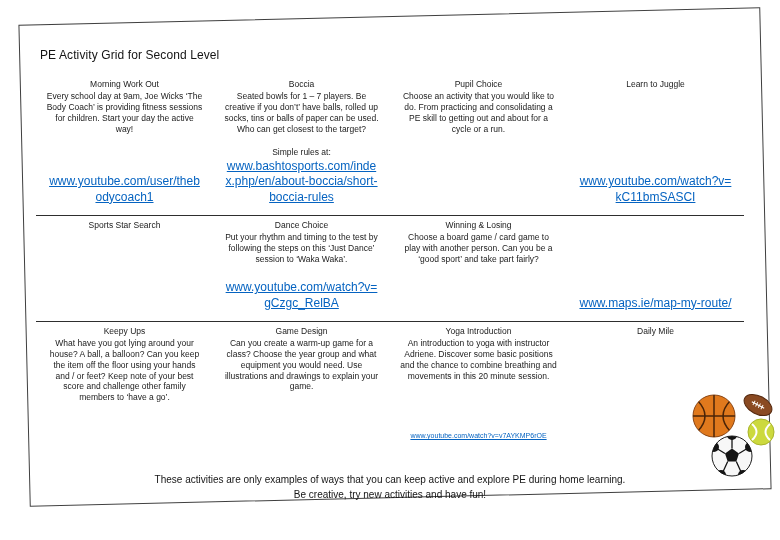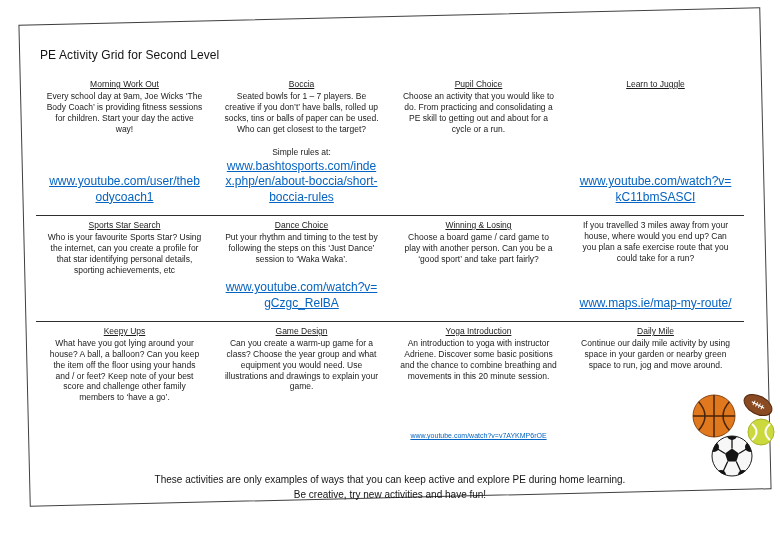--- a/index.html
+++ b/index.html
@@ -31,21 +31,21 @@
   .row-1 { min-height:140px; }
   .row-2 { min-height:106px; }
   .row-3 { min-height:130px; }
   .cell {
     width:25%;
     padding:4px 10px 10px 10px;
     display:flex; flex-direction:column;
     text-align:center;
     font-size:8.5px; line-height:1.28;
   }
-  .cell-title { text-decoration:underline; margin-bottom:1px; }
+  .cell-title { margin-bottom:1px; }
   .cell-body { white-space:pre-line; }
   .link-group { margin-top:auto; padding-top:5px; }
   .cell-prelink { margin-bottom:1px; }
   .cell-link {
     display:block;
     color:#0563C1;
     text-decoration:underline;
     word-break:break-all;
     cursor:pointer;
     font-size:12px;
@@ -93,35 +93,33 @@
       <div class="cell-title">Learn to Juggle</div>
       <div class="link-group">
         <a class="cell-link">www.youtube.com/watch?v=kC11bmSASCI</a>
       </div>
     </div>
   </div>
 
   <div class="row row-2">
     <div class="cell">
       <div class="cell-title">Sports Star Search</div>
-      <div class="cell-body">Who is your favourite Sports Star? Using the internet, can you create a profile for that star identifying personal details, sporting achievements, etc</div>
     </div>
     <div class="cell">
       <div class="cell-title">Dance Choice</div>
       <div class="cell-body">Put your rhythm and timing to the test by following the steps on this ‘Just Dance’ session to ‘Waka Waka’.</div>
       <div class="link-group">
         <a class="cell-link">www.youtube.com/watch?v=gCzgc_RelBA</a>
       </div>
     </div>
     <div class="cell">
       <div class="cell-title">Winning &amp; Losing</div>
       <div class="cell-body">Choose a board game / card game to play with another person. Can you be a ‘good sport’ and take part fairly?</div>
     </div>
     <div class="cell">
-      <div class="cell-body">If you travelled 3 miles away from your house, where would you end up? Can you plan a safe exercise route that you could take for a run?</div>
       <div class="link-group">
         <a class="cell-link">www.maps.ie/map-my-route/</a>
       </div>
     </div>
   </div>
 
   <div class="row row-3">
     <div class="cell">
       <div class="cell-title">Keepy Ups</div>
       <div class="cell-body">What have you got lying around your house? A ball, a balloon? Can you keep the item off the floor using your hands and / or feet? Keep note of your best score and challenge other family members to ‘have a go’.</div>
@@ -132,21 +130,20 @@
     </div>
     <div class="cell">
       <div class="cell-title">Yoga Introduction</div>
       <div class="cell-body">An introduction to yoga with instructor Adriene. Discover some basic positions and the chance to combine breathing and movements in this 20 minute session.</div>
       <div class="link-group">
         <a class="cell-link small">www.youtube.com/watch?v=v7AYKMP6rOE</a>
       </div>
     </div>
     <div class="cell">
       <div class="cell-title">Daily Mile</div>
-      <div class="cell-body">Continue our daily mile activity by using space in your garden or nearby green space to run, jog and move around.</div>
     </div>
   </div>
 
 </div>
 
 <div class="footer">
   <div>These activities are only examples of ways that you can keep active and explore PE during home learning.</div>
   <div>Be creative, try new activities and have fun!</div>
 </div>
 

